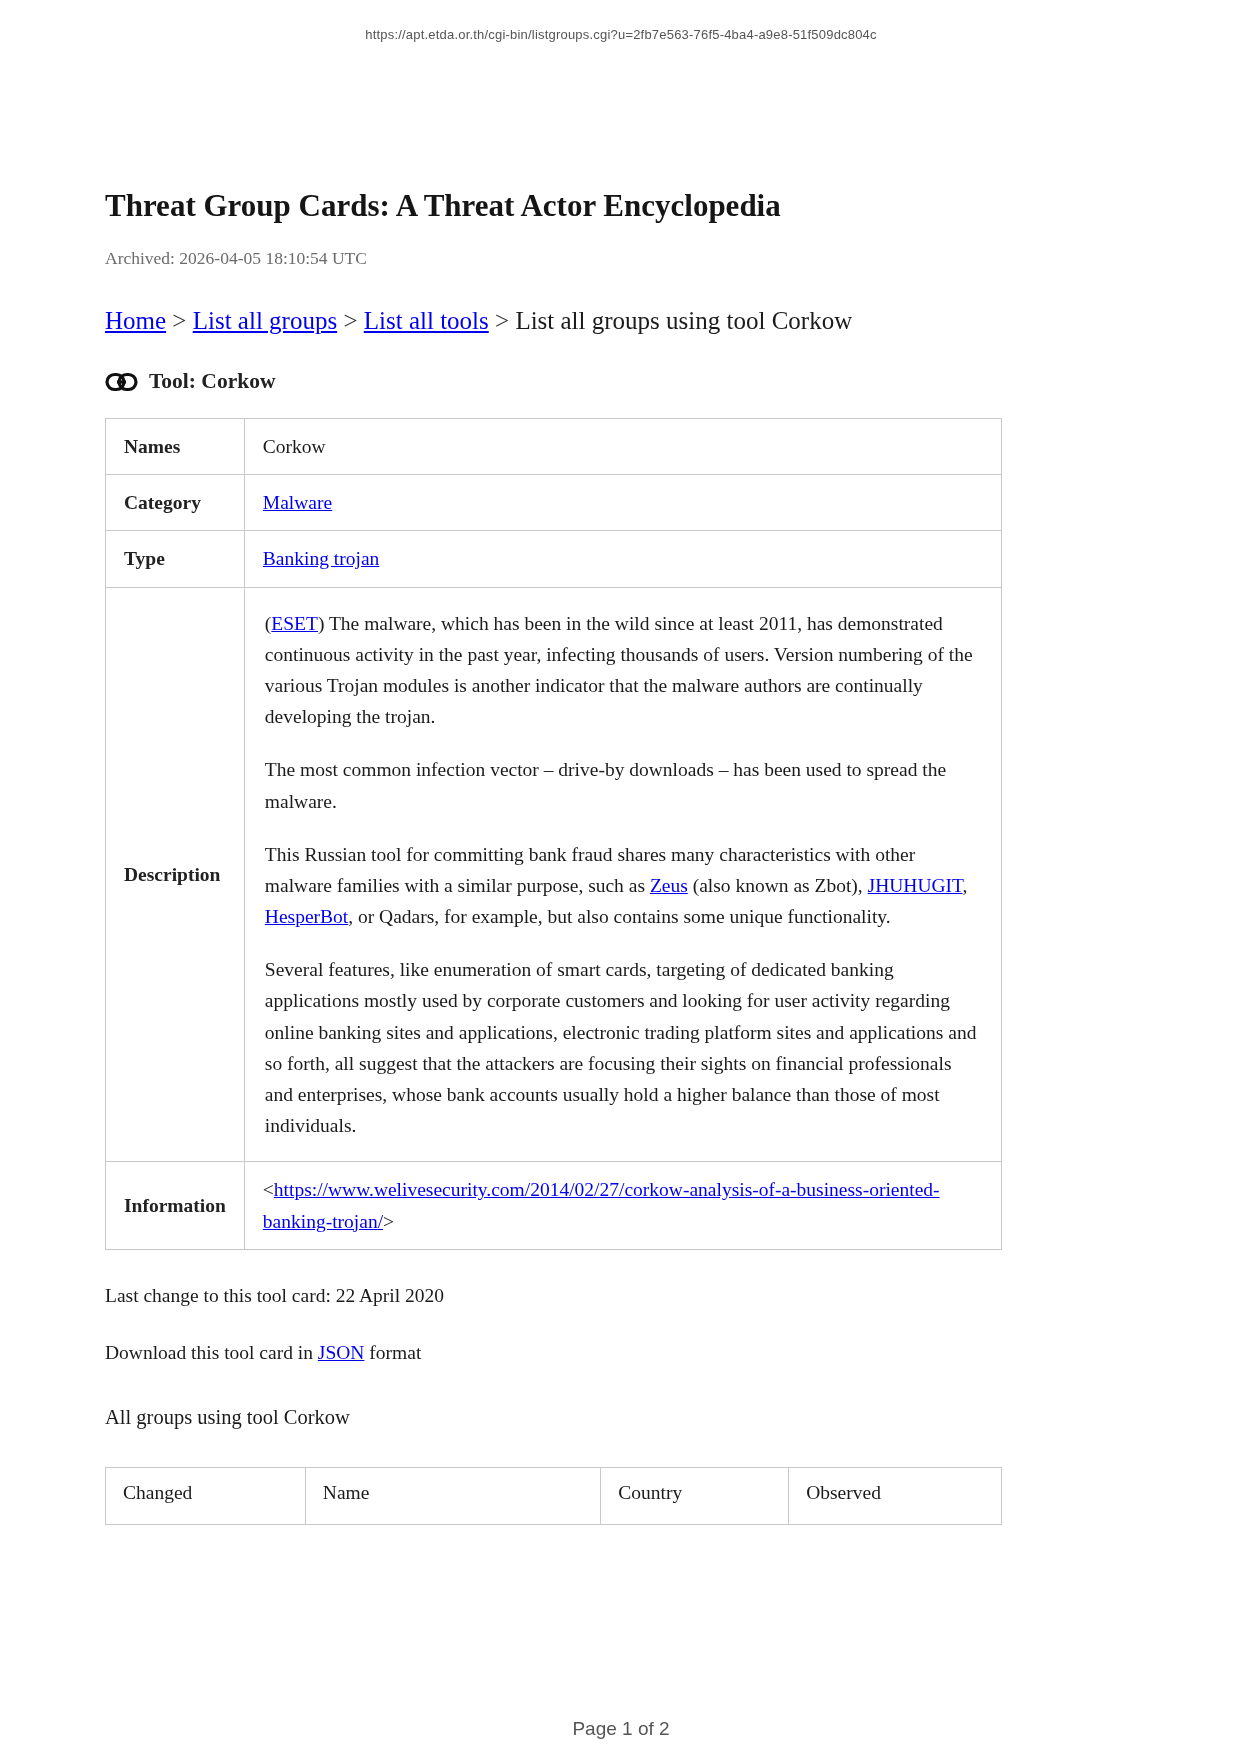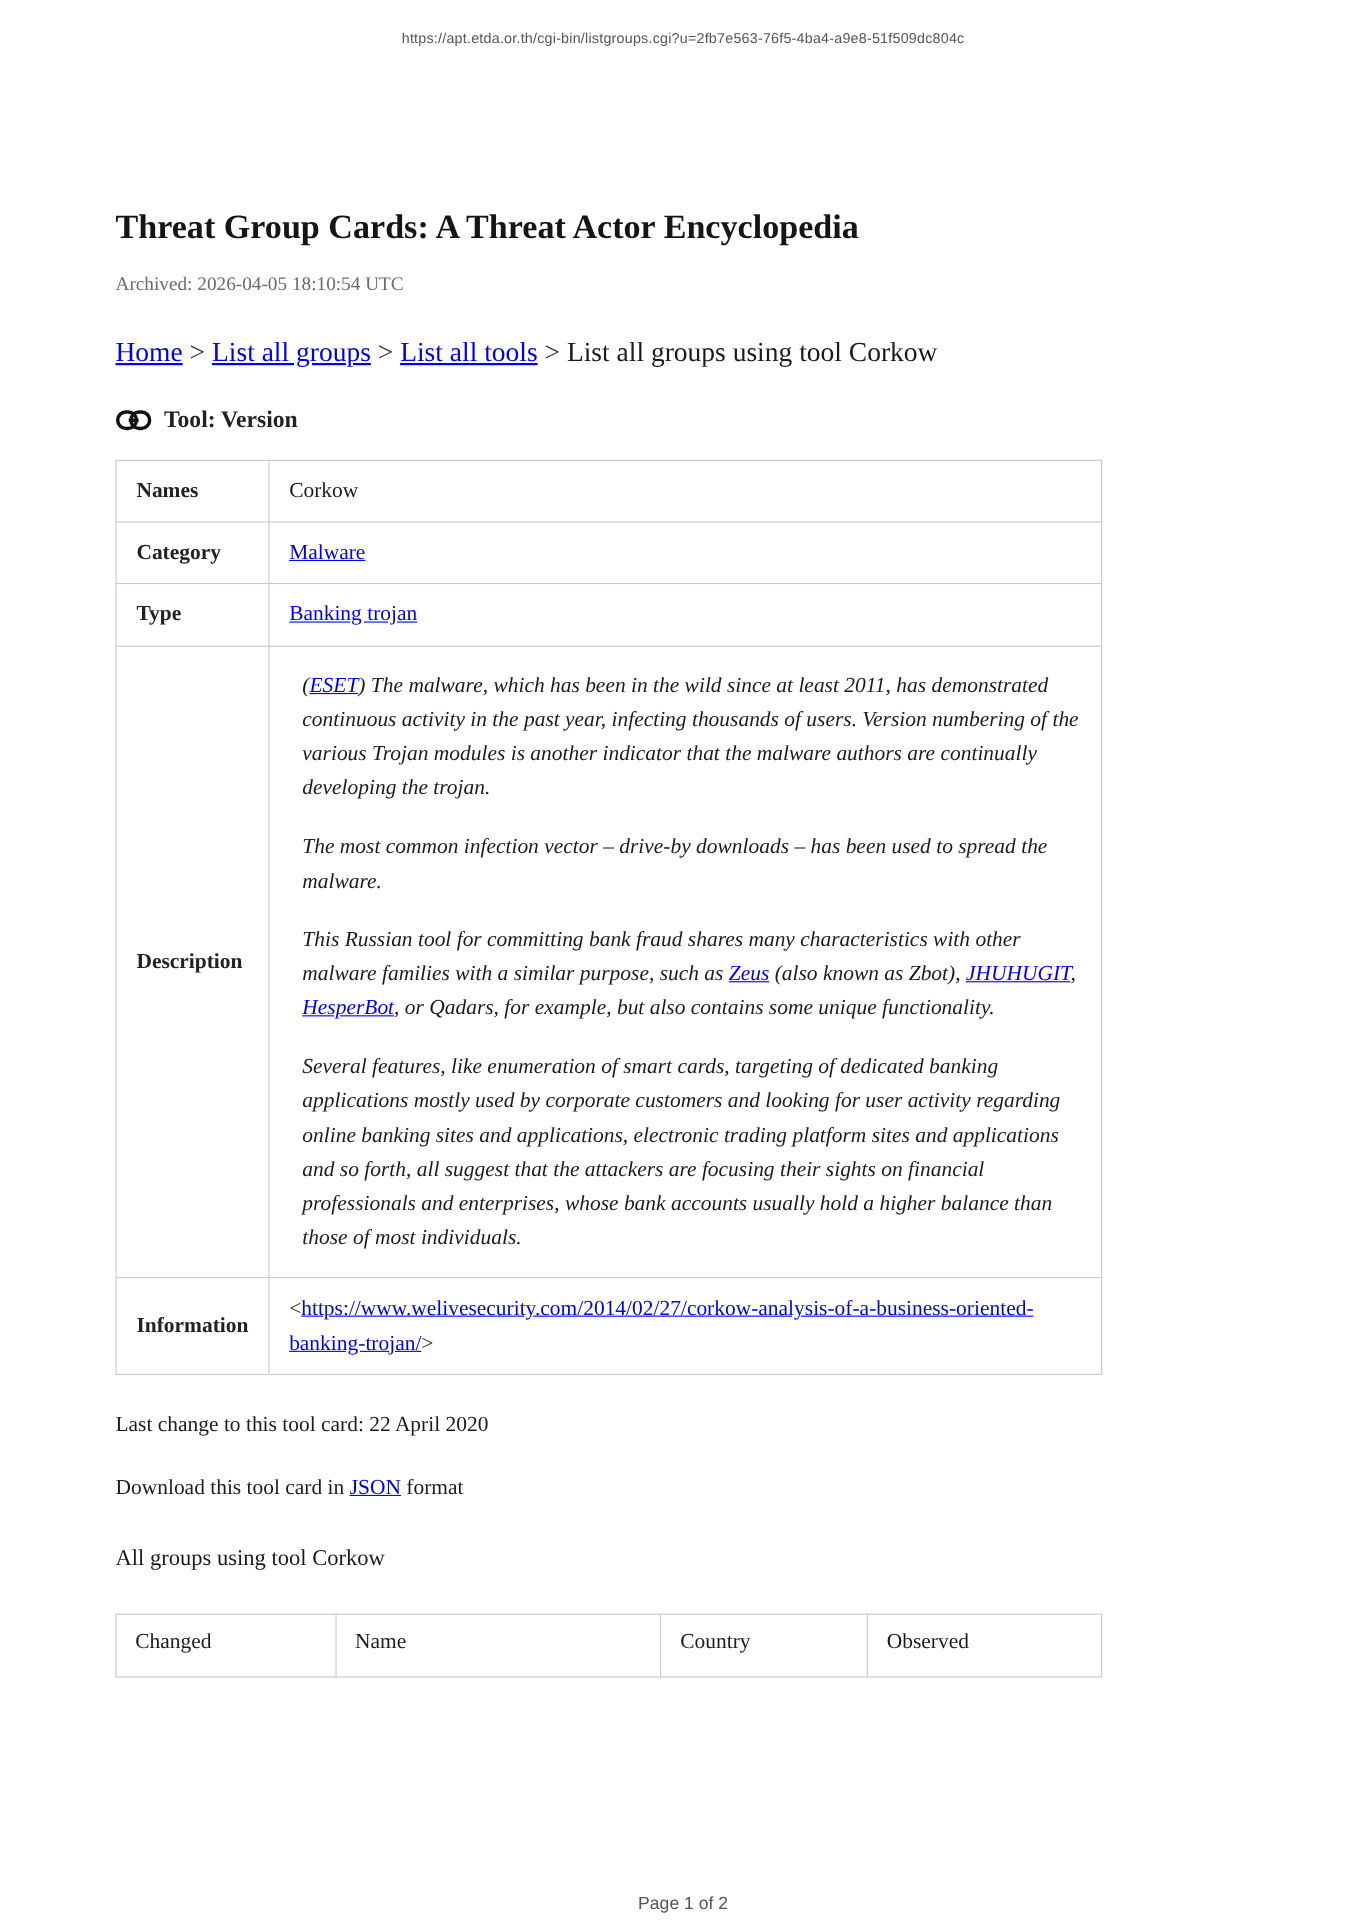--- a/index.html
+++ b/index.html
@@ -66,21 +66,21 @@
     border: 1px solid #c9c9c9;
     padding: 12px 18px;
     vertical-align: middle;
     line-height: 1.6;
   }
   table.tool-table td.label-cell {
     width: 126px;
     color: #222;
     font-weight: bold;
   }
-  td.desc-cell p { margin: 8px 0 22px 12px; font-style: italic; }
+  td.desc-cell p { margin: 8px 0 22px 2px; }
   td.desc-cell p:last-child { margin-bottom: 8px; }
   .meta-line {
     margin-top: 35px;
     font-size: 19.5px;
   }
   .groups-heading {
     margin-top: 42px;
     font-size: 20.5px;
     font-weight: normal;
     color: #1a1a1a;
@@ -102,21 +102,21 @@
   table.groups-table th.col-name     { width: 296px; }
   table.groups-table th.col-country  { width: 188px; }
   table.groups-table th.col-observed { width: 213px; }
   .page-footer {
     position: absolute;
     bottom: 16px;
     left: 0;
     width: 100%;
     text-align: center;
     font-family: "Liberation Sans", sans-serif;
-    font-size: 16px;
+    font-size: 19px;
     color: #555555;
   }
 </style>
 </head>
 <body>
 
 <div class="url-bar">https://apt.etda.or.th/cgi-bin/listgroups.cgi?u=2fb7e563-76f5-4ba4-a9e8-51f509dc804c</div>
 
 <div class="content">
 
@@ -135,21 +135,21 @@
   </div>
 
   <div class="tool-heading">
     <span>
       <svg class="link-icon-svg" width="33" height="20" viewBox="0 0 33 20">
         <rect x="2" y="2.5" width="17" height="15" rx="7.5" fill="none" stroke="#111" stroke-width="3.2"></rect>
         <rect x="14" y="2.5" width="17" height="15" rx="7.5" fill="none" stroke="#111" stroke-width="3.2"></rect>
         <line x1="12" y1="10" x2="21" y2="10" stroke="#111" stroke-width="3.2"></line>
       </svg>
     </span>
-    <span>Tool: Version</span>
+    <span>Tool: Corkow</span>
   </div>
 
   <table class="tool-table">
     <tbody>
       <tr>
         <td class="label-cell">Names</td>
         <td>Corkow</td>
       </tr>
       <tr>
         <td class="label-cell">Category</td>

